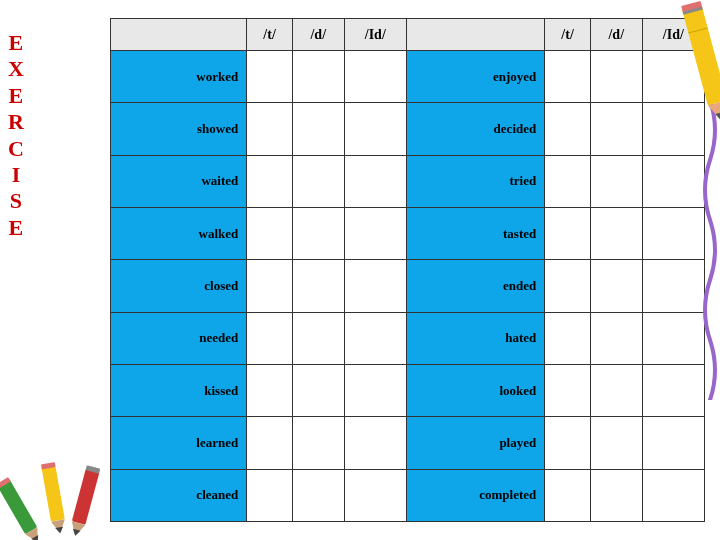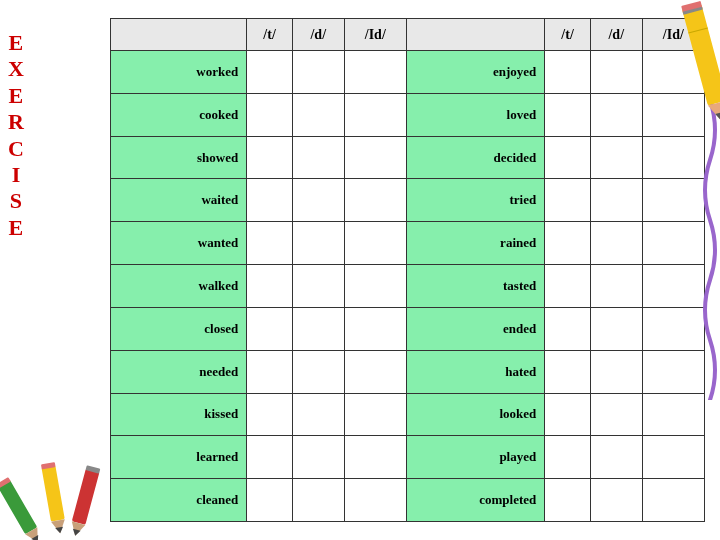--- a/index.html
+++ b/index.html
@@ -75,21 +75,21 @@
       text-align: center;
       padding: 2px 5px;
       height: 30px;
       background: white;
     }
 
     tbody tr td.word-cell {
       text-align: right;
       padding-right: 8px;
       font-weight: bold;
-      background: #86efac;
+      background: #0ea5e9;
       min-width: 70px;
     }
 
     
     .pencil-top {
       position: absolute;
       top: 0;
       right: 0;
       width: 80px;
       height: 160px;
@@ -195,55 +195,35 @@
             <td class="word-cell">worked</td>
             <td></td>
             <td></td>
             <td></td>
             <td class="word-cell">enjoyed</td>
             <td></td>
             <td></td>
             <td></td>
           </tr>
           <tr>
-            <td class="word-cell">cooked</td>
-            <td></td>
-            <td></td>
-            <td></td>
-            <td class="word-cell">loved</td>
-            <td></td>
-            <td></td>
-            <td></td>
-          </tr>
-          <tr>
             <td class="word-cell">showed</td>
             <td></td>
             <td></td>
             <td></td>
             <td class="word-cell">decided</td>
             <td></td>
             <td></td>
             <td></td>
           </tr>
           <tr>
             <td class="word-cell">waited</td>
             <td></td>
             <td></td>
             <td></td>
             <td class="word-cell">tried</td>
-            <td></td>
-            <td></td>
-            <td></td>
-          </tr>
-          <tr>
-            <td class="word-cell">wanted</td>
-            <td></td>
-            <td></td>
-            <td></td>
-            <td class="word-cell">rained</td>
             <td></td>
             <td></td>
             <td></td>
           </tr>
           <tr>
             <td class="word-cell">walked</td>
             <td></td>
             <td></td>
             <td></td>
             <td class="word-cell">tasted</td>

